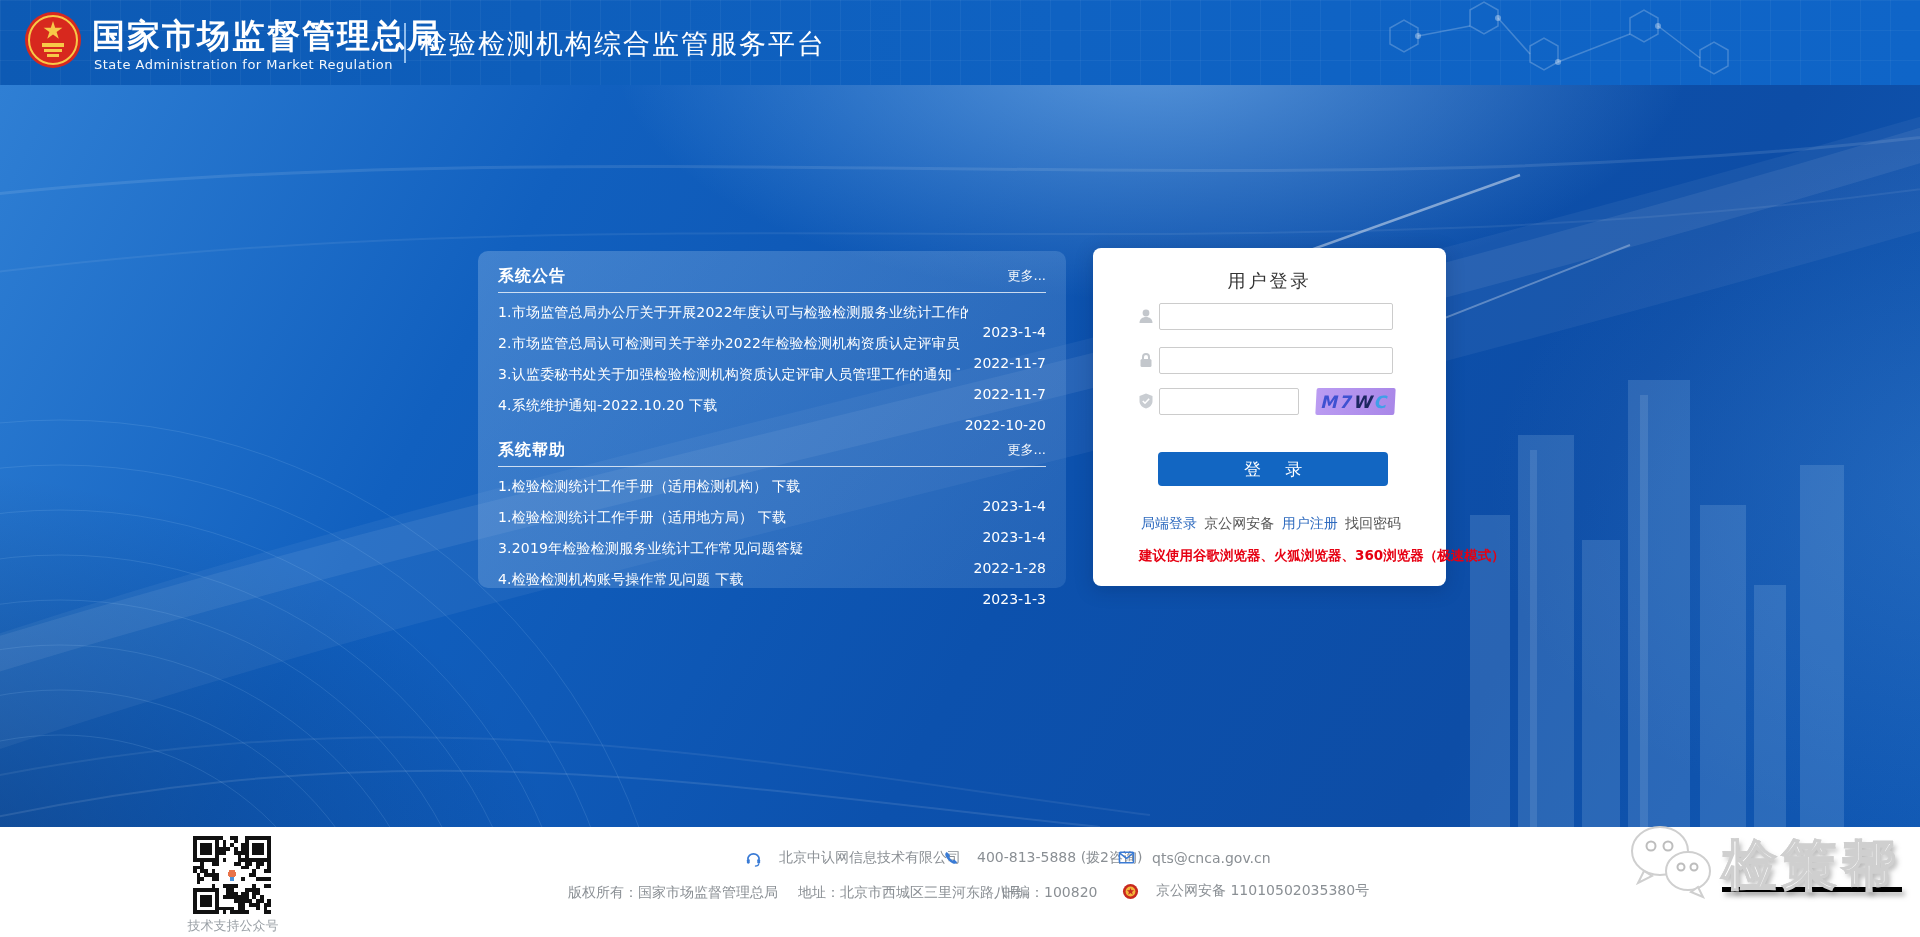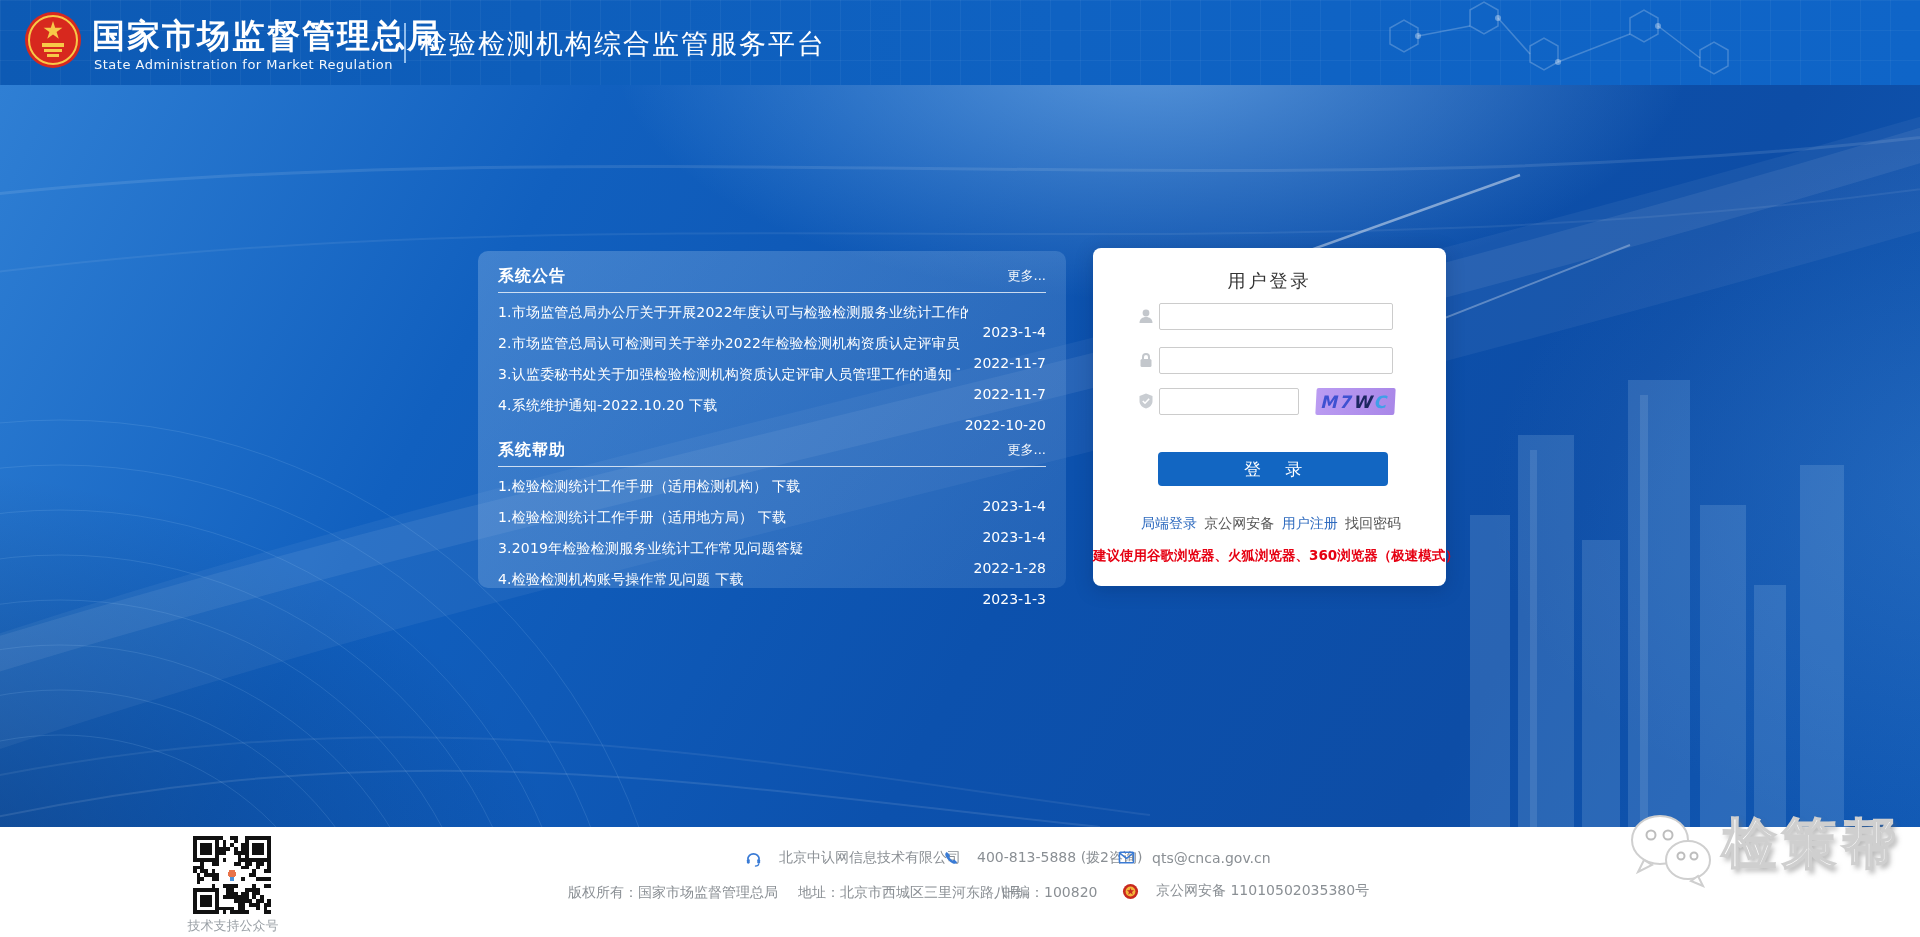--- a/index.html
+++ b/index.html
@@ -52,33 +52,33 @@
     font-size:14px; padding:0 8px; color:#333; outline:none; background:#fff; }
   .captcha-input { width:140px; }
   .captcha-img { position:absolute; left:223px; top:0; width:79px; height:27px; background:linear-gradient(100deg,#bb9cf2,#a987e8);
     border-radius:2px; display:flex; align-items:center; justify-content:center; cursor:pointer;
     font-style:italic; font-weight:bold; font-size:17px; letter-spacing:2px; transform:skewX(-3deg); }
   .login-btn { position:absolute; left:65px; top:204px; width:230px; height:34px; background:#1266c2; color:#fff;
     border:none; border-radius:4px; font-size:17px; letter-spacing:10px; cursor:pointer; font-family:Liberation Serif, serif; text-indent:10px; }
   .login-links { position:absolute; left:48px; top:267px; width:260px; display:flex; justify-content:space-between; font-size:14px; }
   .lnk { cursor:pointer; white-space:nowrap; }
   .lnk-blue { color:#2f6bbf; } .lnk-gray { color:#555; }
-  .browser-notice { position:absolute; left:0; top:299px; width:100%; text-align:center; color:#e60012; font-size:13.5px; font-weight:600; white-space:nowrap; }
+  .browser-notice { position:absolute; left:0; top:299px; width:100%; text-align:center; color:#e60012; font-size:13.5px; font-weight:600; white-space:nowrap;padding-left:46px; }
 
   
   .footer { position:absolute; left:0; top:827px; width:1920px; height:110px; background:#fff; z-index:20; }
   .qr { position:absolute; left:193px; top:9px; width:78px; height:78px; }
   .qr-label { position:absolute; left:153px; top:90px; width:160px; text-align:center; color:#9aa0a6; font-size:13px; }
   .f-item { position:absolute; display:flex; align-items:center; gap:17px; color:#8a8f94; font-size:14px; white-space:nowrap; }
   .f-company { left:745px; top:22px; } .f-phone { left:943px; top:22px; } .f-email { left:1118px; top:22px; }
   .f-copy { left:568px; top:57px; } .f-addr { left:798px; top:57px; } .f-post { left:1002px; top:57px; } .f-police { left:1122px; top:55px; }
   .f-icon { width:17px; height:17px; flex:none; }
 
   
-  .watermark { position:absolute; left:1622px; top:808px; width:290px; height:95px; z-index:40; display:flex; align-items:flex-start; pointer-events:none; }
+  .watermark { position:absolute; left:1622px; top:808px; width:290px; height:95px; z-index:40; display:flex; align-items:flex-end; pointer-events:none;text-decoration:underline; }
   .wm-icon { width:100px; height:84px; flex:none; }
   .wm-text { color:#fff; font-size:54px; font-weight:bold; letter-spacing:6px; -webkit-text-stroke:1.5px #cfcfcf;
     text-shadow:3px 4px 5px rgba(110,110,110,.5); white-space:nowrap; }
 </style>
 </head>
 <body>
 
 <div class="page">
 
   <div class="bg-main">

